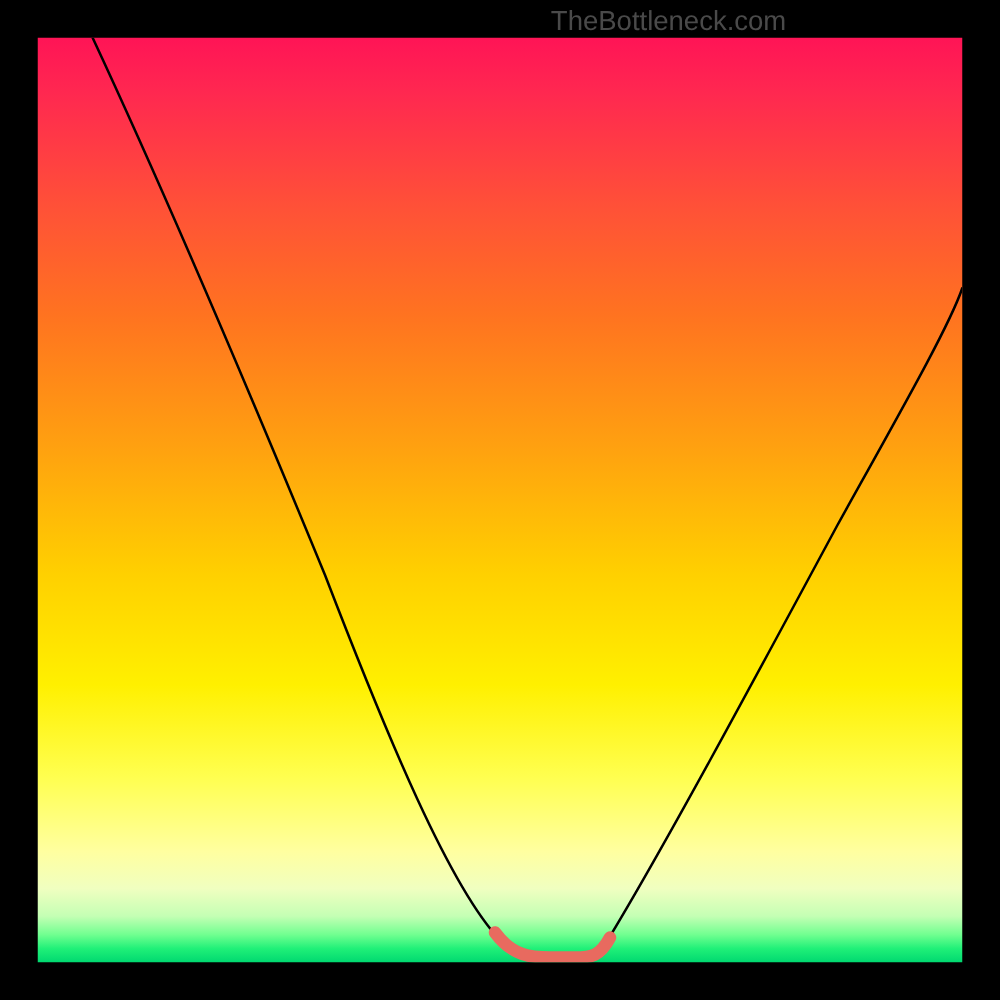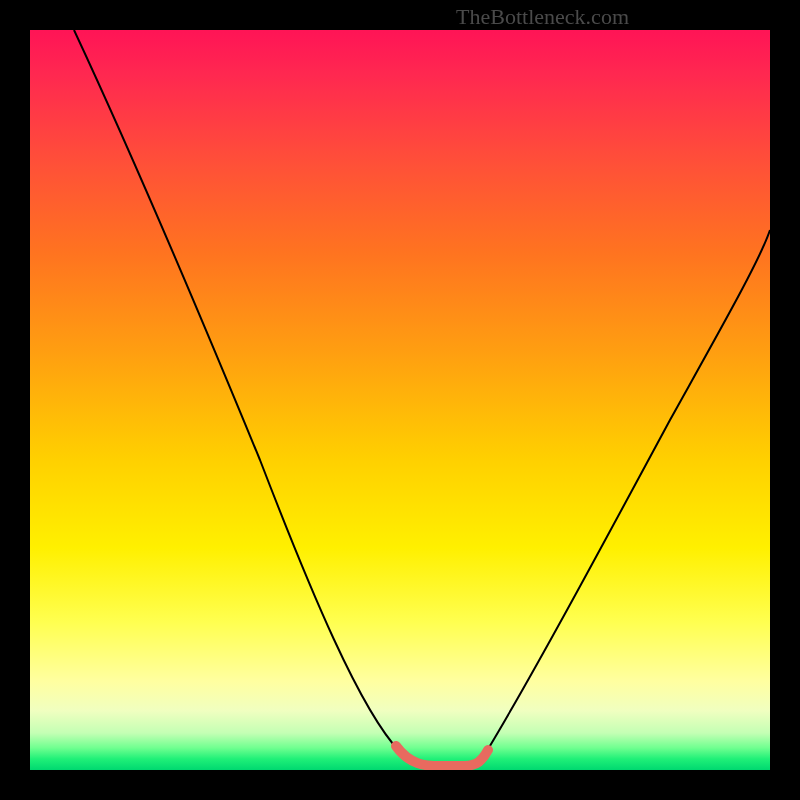--- a/index.html
+++ b/index.html
@@ -8,21 +8,20 @@
     width: 800px;
     height: 800px;
     background: #000;
     position: relative;
     font-family: Arial, Helvetica, sans-serif;
   }
   .container {
     position: relative;
     width: 641px;
     height: 800px;
-    font-family: Liberation Serif, serif;
   }
   .watermark {
     position: absolute;
     top: 4px;
     right: 12px;
     color: #4a4a4a;
     font-size: 22px;
     z-index: 10;
   }
   .plot-area {

